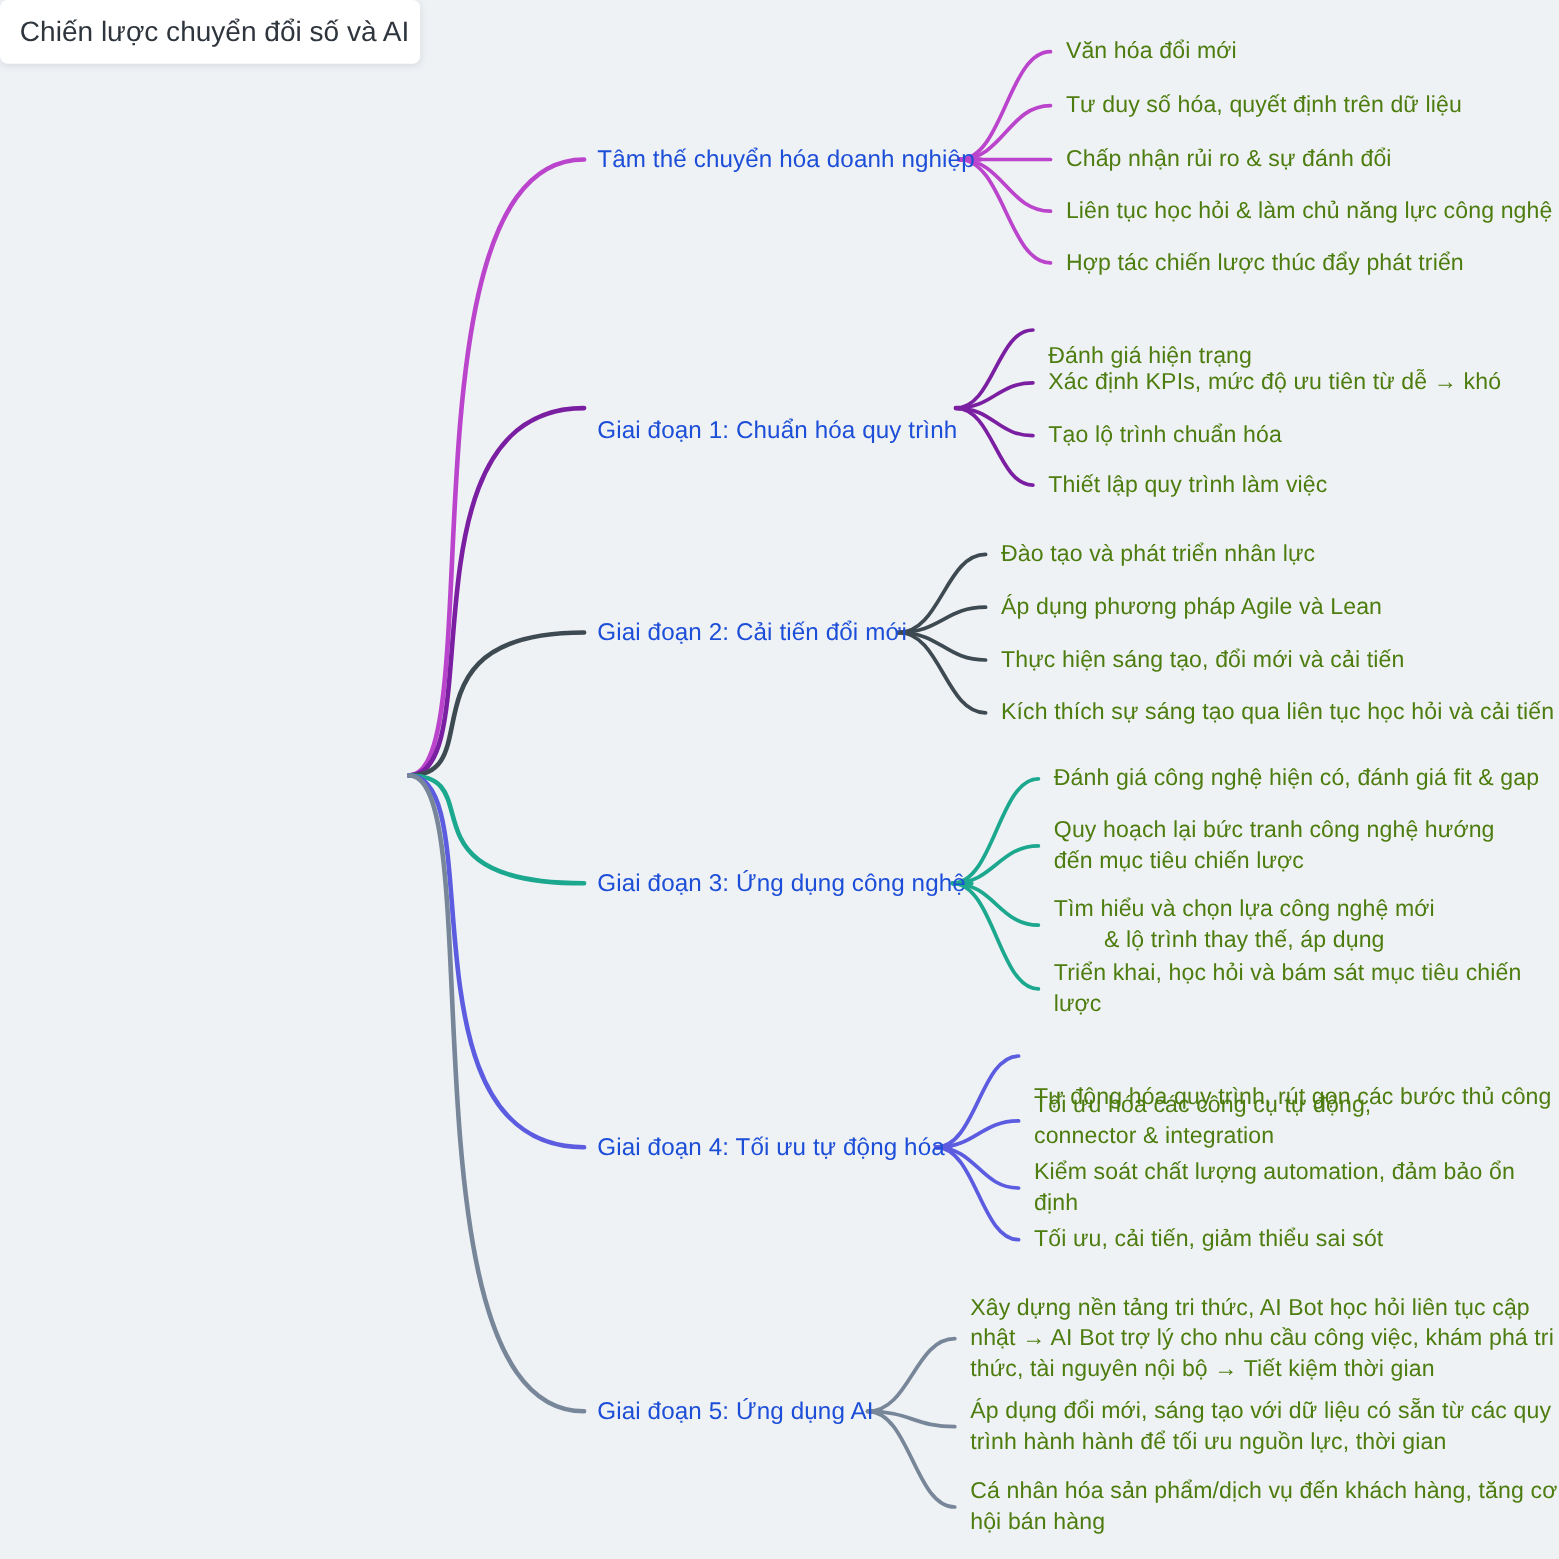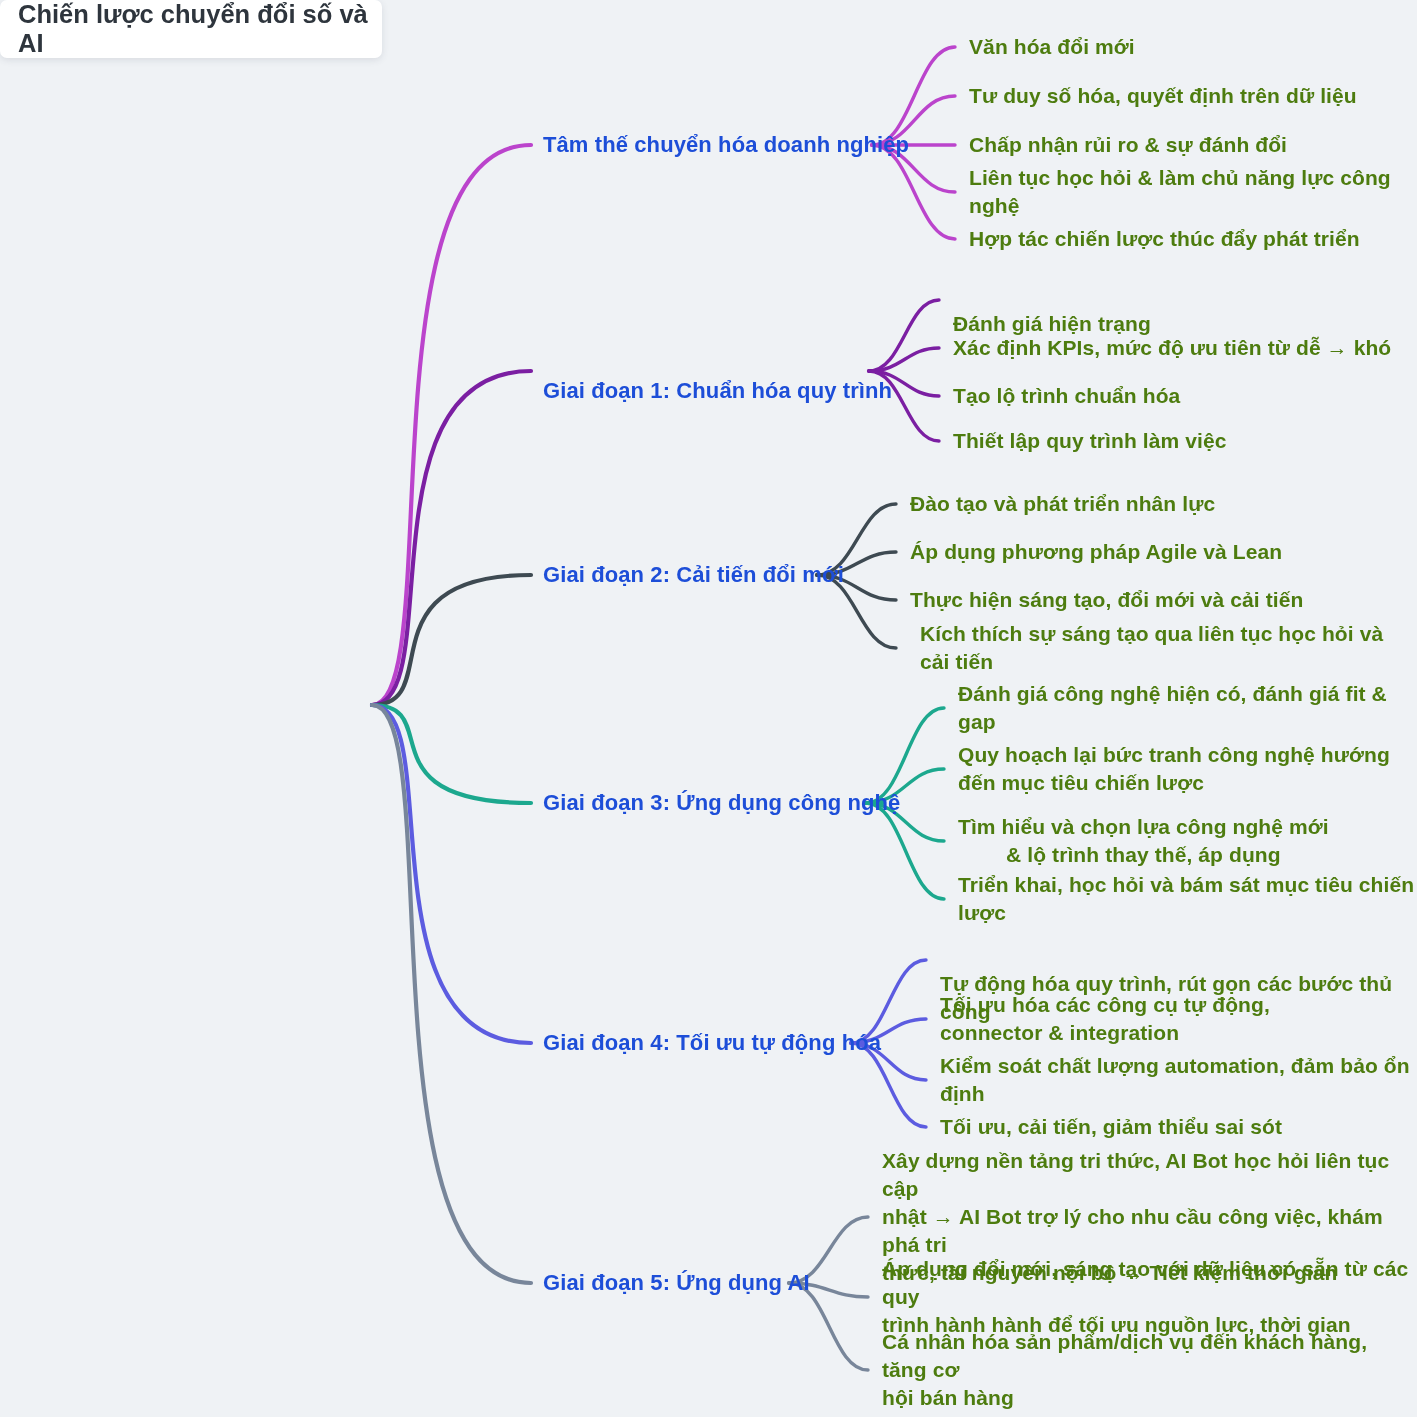--- a/index.html
+++ b/index.html
@@ -10,21 +10,20 @@
     width: 1417px;
     height: 1417px;
     background: #eff2f5;
     font-family: "Liberation Sans", "DejaVu Sans", sans-serif;
     overflow: hidden;
   }
   #mindmap-root {
     position: relative;
     width: 1417px;
     height: 1031px;
-    font-weight: bold;
   }
   #edges-layer {
     position: absolute;
     left: 0;
     top: 0;
     width: 1417px;
     height: 1417px;
     pointer-events: none;
   }
   .node {
@@ -126,21 +125,21 @@
       <div class="node leaf-label" style="left: 969px; top: 239px;"><span>Hợp tác chiến lược thúc đẩy phát triển</span></div>
       <div class="node branch-label" style="left: 543px; top: 391px;"><span>Giai đoạn 1: Chuẩn hóa quy trình</span></div>
       <div class="node leaf-label" style="left: 953px; top: 300px; margin-top: 24px;"><span>Đánh giá hiện trạng</span></div>
       <div class="node leaf-label" style="left: 953px; top: 348px;"><span>Xác định KPIs, mức độ ưu tiên từ dễ → khó</span></div>
       <div class="node leaf-label" style="left: 953px; top: 396px;"><span>Tạo lộ trình chuẩn hóa</span></div>
       <div class="node leaf-label" style="left: 953px; top: 441px;"><span>Thiết lập quy trình làm việc</span></div>
       <div class="node branch-label" style="left: 543px; top: 575px;"><span>Giai đoạn 2: Cải tiến đổi mới</span></div>
       <div class="node leaf-label" style="left: 910px; top: 504px;"><span>Đào tạo và phát triển nhân lực</span></div>
       <div class="node leaf-label" style="left: 910px; top: 552px;"><span>Áp dụng phương pháp Agile và Lean</span></div>
       <div class="node leaf-label" style="left: 910px; top: 600px;"><span>Thực hiện sáng tạo, đổi mới và cải tiến</span></div>
-      <div class="node leaf-label" style="left: 910px; top: 648px; margin-left: 10px;"><span>Kích thích sự sáng tạo qua liên tục học hỏi và cải tiến</span></div>
+      <div class="node leaf-label" style="left: 910px; top: 648px;"><span>Kích thích sự sáng tạo qua liên tục học hỏi và cải tiến</span></div>
       <div class="node branch-label" style="left: 543px; top: 803px;"><span>Giai đoạn 3: Ứng dụng công nghệ</span></div>
       <div class="node leaf-label" style="left: 958px; top: 708px;"><span>Đánh giá công nghệ hiện có, đánh giá fit &amp; gap</span></div>
       <div class="node leaf-label multiline" style="left: 958px; top: 769px;"><span>Quy hoạch lại bức tranh công nghệ hướng
 đến mục tiêu chiến lược</span></div>
       <div class="node leaf-label multiline" style="left: 958px; top: 841px; text-align: center;"><span>Tìm hiểu và chọn lựa công nghệ mới
 &amp; lộ trình thay thế, áp dụng</span></div>
       <div class="node leaf-label" style="left: 958px; top: 899px;"><span>Triển khai, học hỏi và bám sát mục tiêu chiến lược</span></div>
       <div class="node branch-label" style="left: 543px; top: 1043px;"><span>Giai đoạn 4: Tối ưu tự động hóa</span></div>
       <div class="node leaf-label" style="left: 940px; top: 960px; margin-top: 38px;"><span>Tự động hóa quy trình, rút gọn các bước thủ công</span></div>
       <div class="node leaf-label multiline" style="left: 940px; top: 1019px;"><span>Tối ưu hóa các công cụ tự động,

